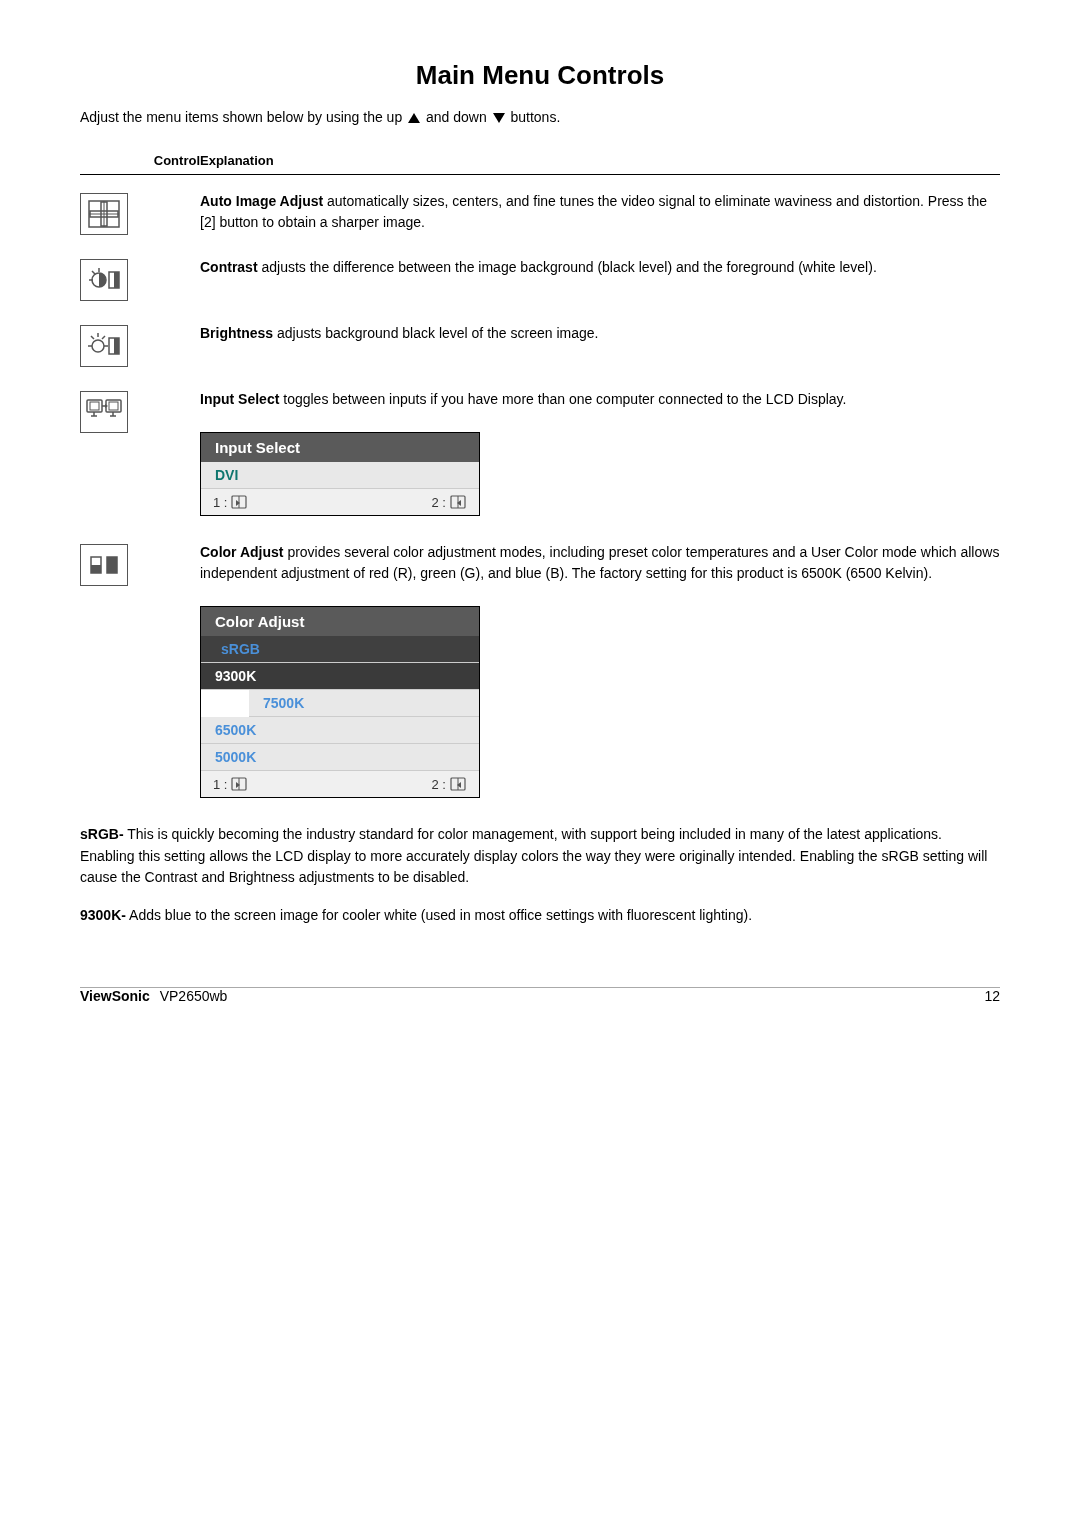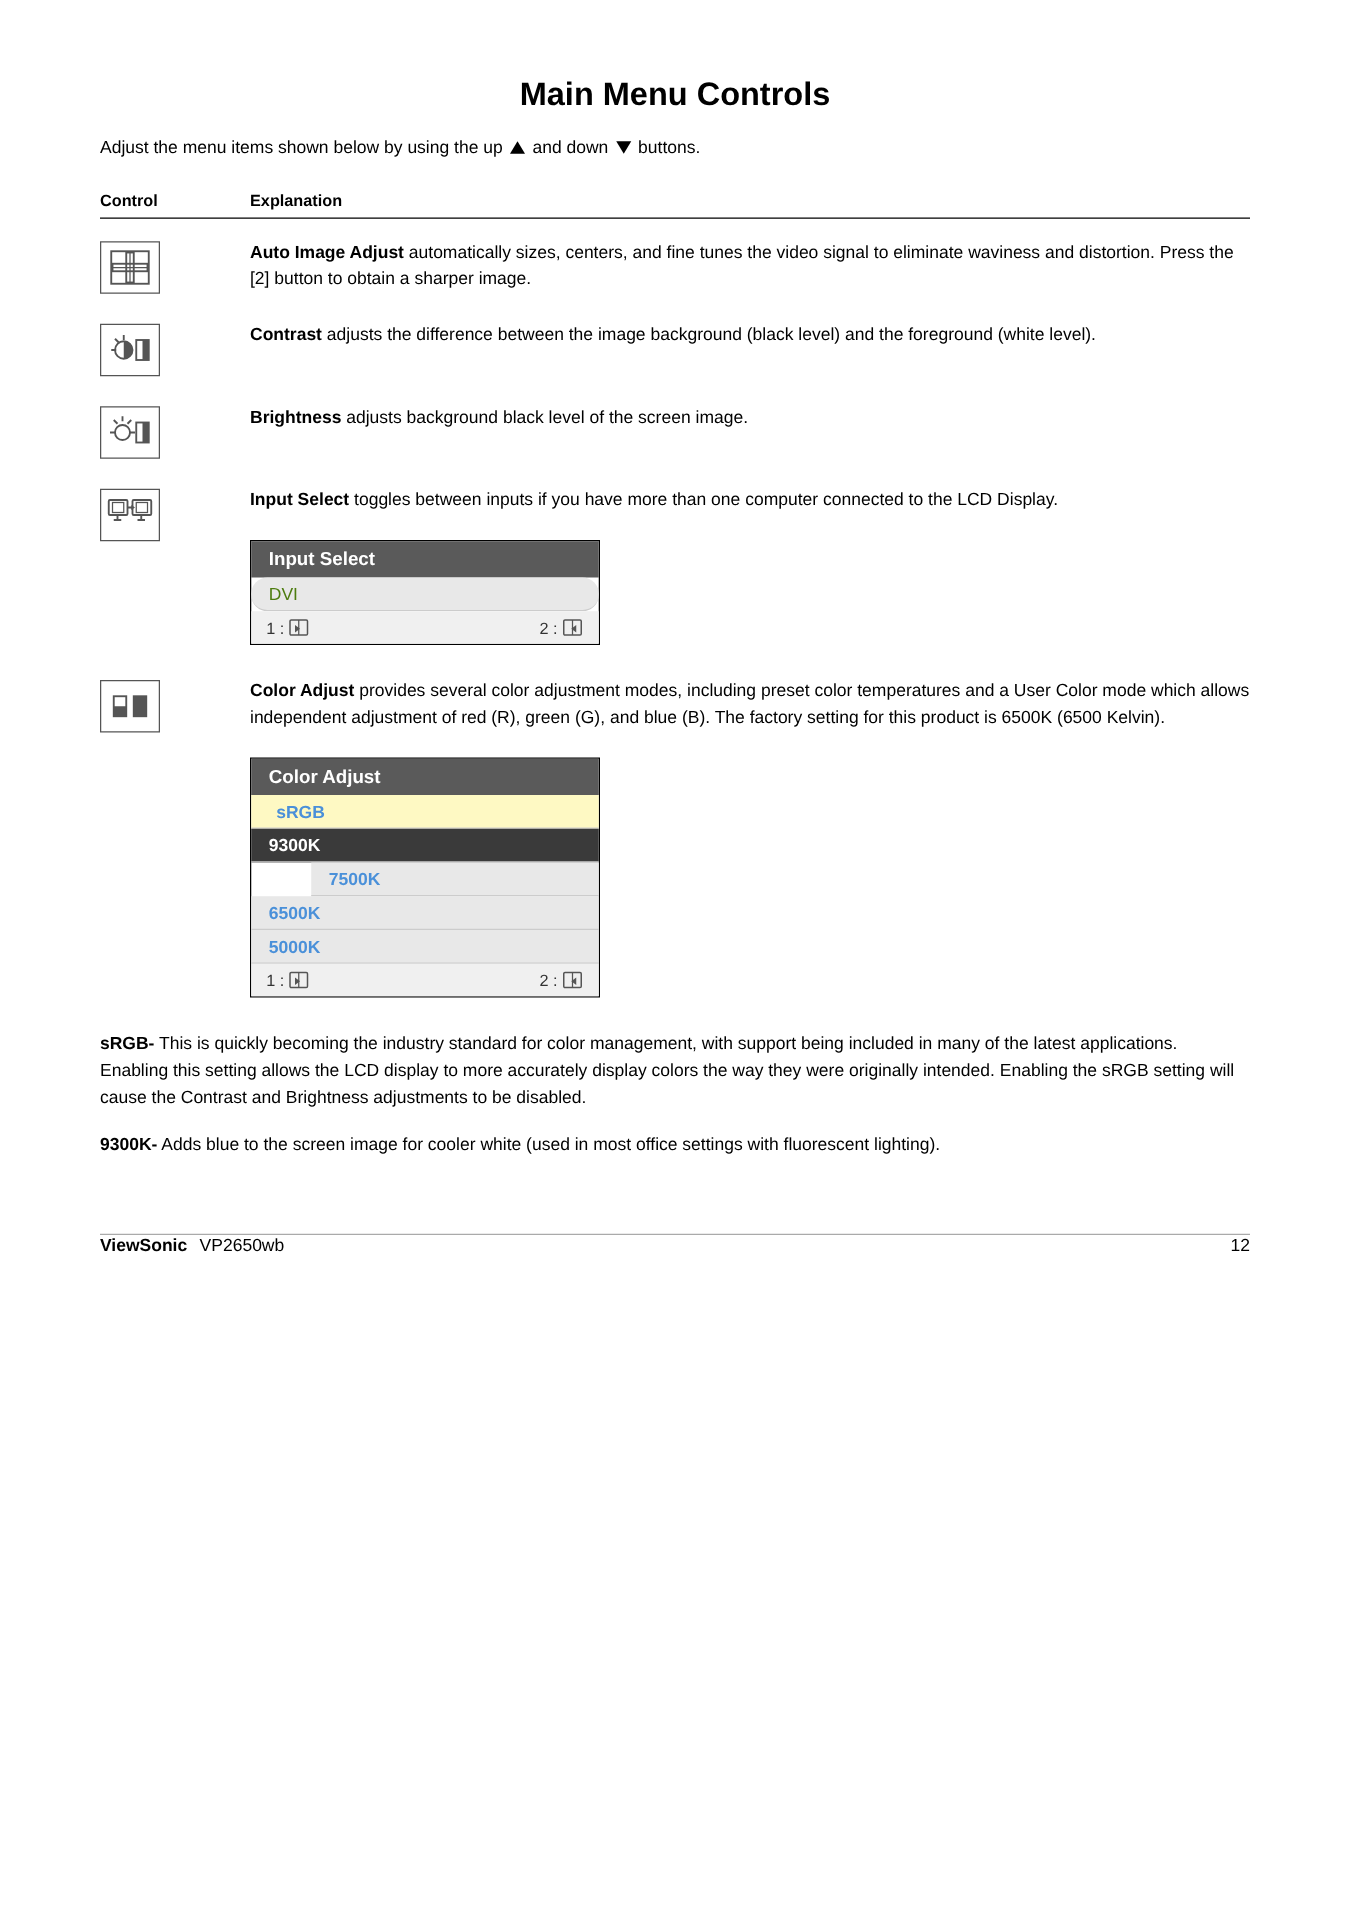--- a/index.html
+++ b/index.html
@@ -52,20 +52,21 @@
       display: flex;
       border-bottom: 1.5px solid #000;
       padding-bottom: 6px;
       margin-bottom: 16px;
     }
 
     .col-control {
       width: 120px;
       font-weight: bold;
       font-size: 13px;
+      text-align: right;
     }
 
     .col-explanation {
       font-weight: bold;
       font-size: 13px;
     }
 
     .menu-row {
       display: flex;
       align-items: flex-start;
@@ -326,21 +327,21 @@
   </div>
   <div class="description-cell">
     <p>
       <span class="bold-term">Input Select</span>
       <span> toggles between inputs if you have more than one computer connected to the LCD Display.</span>
     </p>
 
     
     <div class="osd-box">
       <div class="osd-title">Input Select</div>
-      <div class="osd-item" style="color:#4d7c0f; background:#e8e8e8; font-weight:normal;border-radius:13px;">DVI</div>
+      <div class="osd-item" style="color:#0f766e; background:#e8e8e8; font-weight:bold;">DVI</div>
       <div class="osd-footer">
         <div class="osd-footer-item">
           <span>1 :</span>
           <svg width="18" height="16" viewBox="0 0 18 16">
             <rect x="2" y="2" width="14" height="12" fill="none" stroke="#555" stroke-width="1.2" rx="1"></rect>
             <line x1="9" y1="2" x2="9" y2="14" stroke="#555" stroke-width="1"></line>
             <polygon points="6,6 10,9 6,12" fill="#555"></polygon>
           </svg>
         </div>
         <div class="osd-footer-item">
@@ -372,21 +373,21 @@
   </div>
   <div class="description-cell">
     <p>
       <span class="bold-term">Color Adjust</span>
       <span> provides several color adjustment modes, including preset color temperatures and a User Color mode which allows independent adjustment of red (R), green (G), and blue (B). The factory setting for this product is 6500K (6500 Kelvin).</span>
     </p>
 
     
     <div class="osd-box">
       <div class="osd-title">Color Adjust</div>
-      <div class="osd-color-item" style="color:#4a90d9; background:#fef9c3;padding-left:20px;">sRGB</div>
+      <div class="osd-color-item" style="color:#4a90d9; background:#404040;padding-left:20px;">sRGB</div>
       <div class="osd-color-item active">9300K</div>
       <div class="osd-color-item" style="color:#4a90d9; background:#e8e8e8;margin-left:48px;">7500K</div>
       <div class="osd-color-item" style="color:#4a90d9; background:#e8e8e8;">6500K</div>
       <div class="osd-color-item" style="color:#4a90d9; background:#e8e8e8;">5000K</div>
       <div class="osd-footer">
         <div class="osd-footer-item">
           <span>1 :</span>
           <svg width="18" height="16" viewBox="0 0 18 16">
             <rect x="2" y="2" width="14" height="12" fill="none" stroke="#555" stroke-width="1.2" rx="1"></rect>
             <line x1="9" y1="2" x2="9" y2="14" stroke="#555" stroke-width="1"></line>

